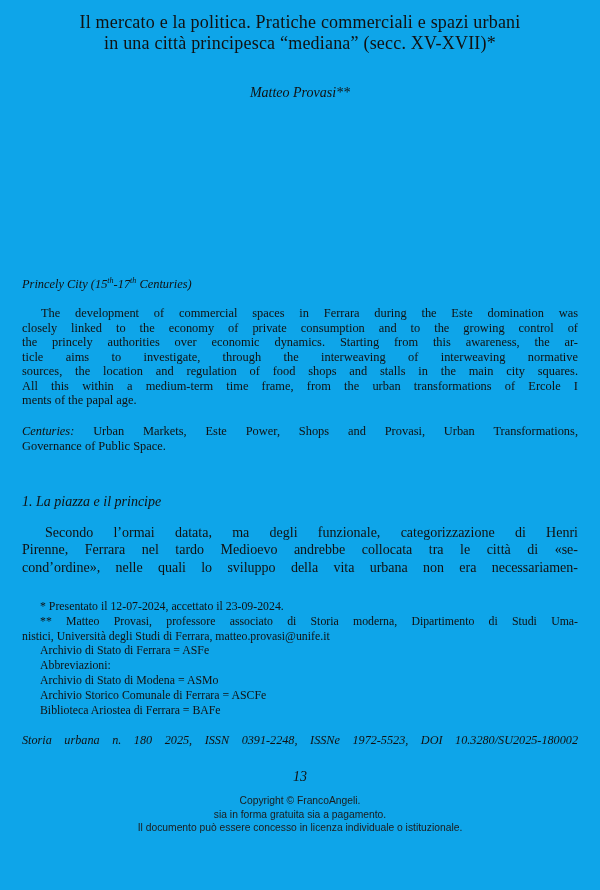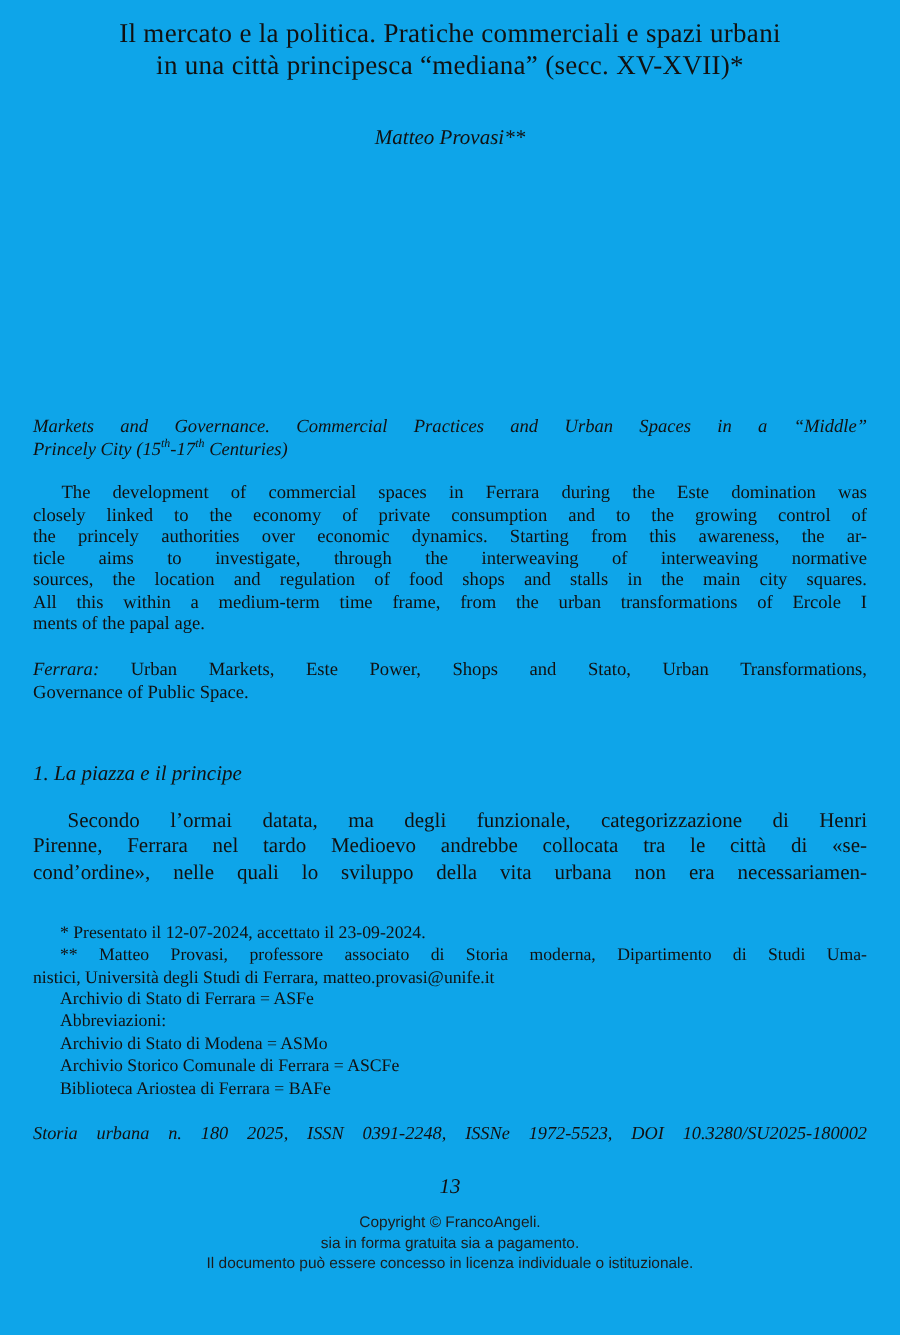--- a/index.html
+++ b/index.html
@@ -103,36 +103,35 @@
 <div class="page">
 
   <div class="title">
     <div>Il mercato e la politica. Pratiche commerciali e spazi urbani</div>
     <div>in una città principesca “mediana” (secc. XV-XVII)*</div>
   </div>
 
   <div class="author">Matteo Provasi**</div>
 
   <div class="abs-title">
-    <div class="jline">Markets and Governance. Commercial Practices and Urban Spaces in a “Middle”</div>
     <div class="lline"><span>Princely City (15</span><sup>th</sup><span>-17</span><sup>th</sup><span> Centuries)</span></div>
   </div>
 
   <div class="abs-body">
     <div class="jline ind1">The development of commercial spaces in Ferrara during the Este domination was</div>
     <div class="jline">closely linked to the economy of private consumption and to the growing control of</div>
     <div class="jline">the princely authorities over economic dynamics. Starting from this awareness, the ar-</div>
     <div class="jline">ticle aims to investigate, through the interweaving of interweaving normative</div>
     <div class="jline">sources, the location and regulation of food shops and stalls in the main city squares.</div>
     <div class="jline">All this within a medium-term time frame, from the urban transformations of Ercole I</div>
     <div class="lline">ments of the papal age.</div>
   </div>
 
   <div class="keywords">
-    <div class="jline"><span class="kw-label">Ferrara:</span><span> Urban Markets, Este Power, Shops and Stato, Urban Transformations,</span></div>
+    <div class="jline"><span class="kw-label">Centuries:</span><span> Urban Markets, Este Power, Shops and Provasi, Urban Transformations,</span></div>
     <div class="lline">Governance of Public Space.</div>
   </div>
 
   <div class="section-heading">1. La piazza e il principe</div>
 
   <div class="body-par">
     <div class="jline ind2">Secondo l’ormai datata, ma degli funzionale, categorizzazione di Henri</div>
     <div class="jline">Pirenne, Ferrara nel tardo Medioevo andrebbe collocata tra le città di «se-</div>
     <div class="jline">cond’ordine», nelle quali lo sviluppo della vita urbana non era necessariamen-</div>
   </div>

